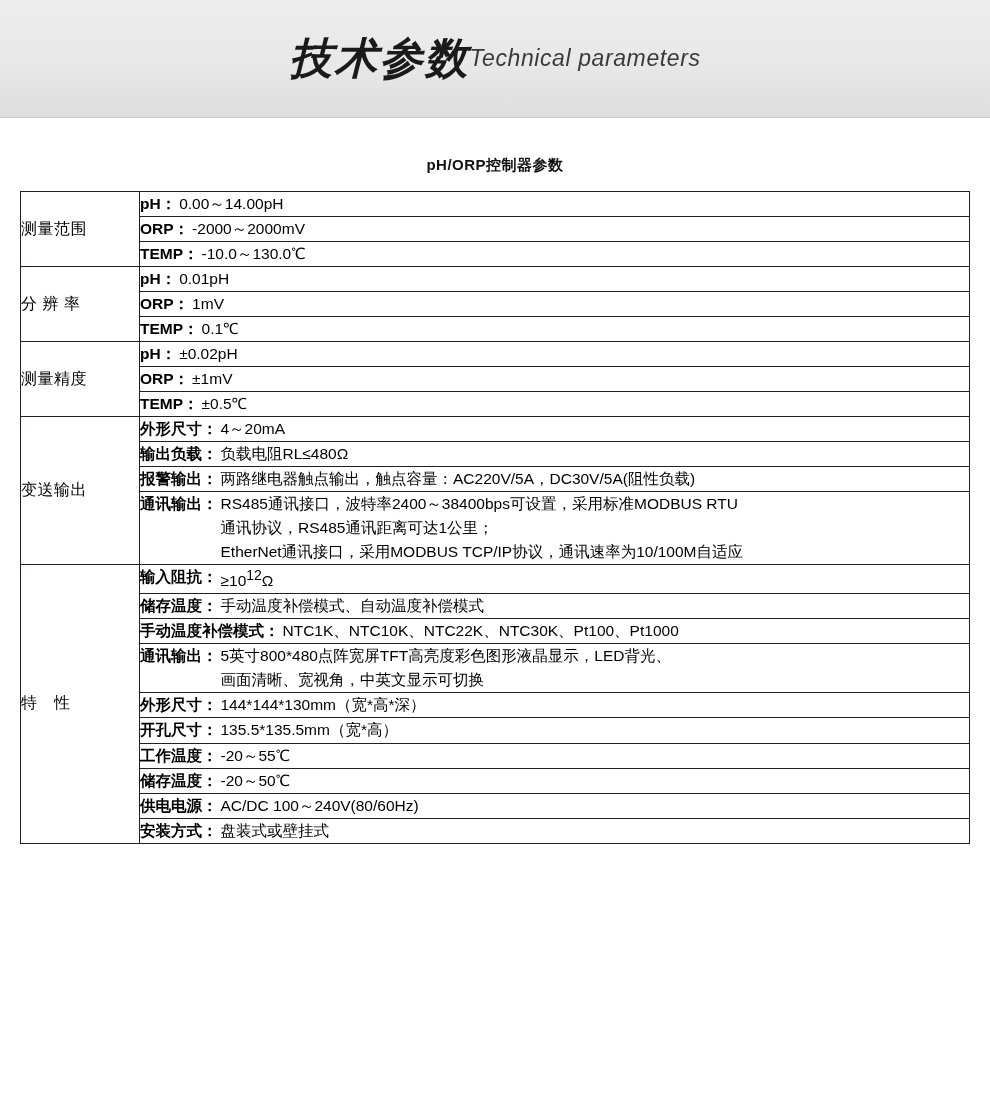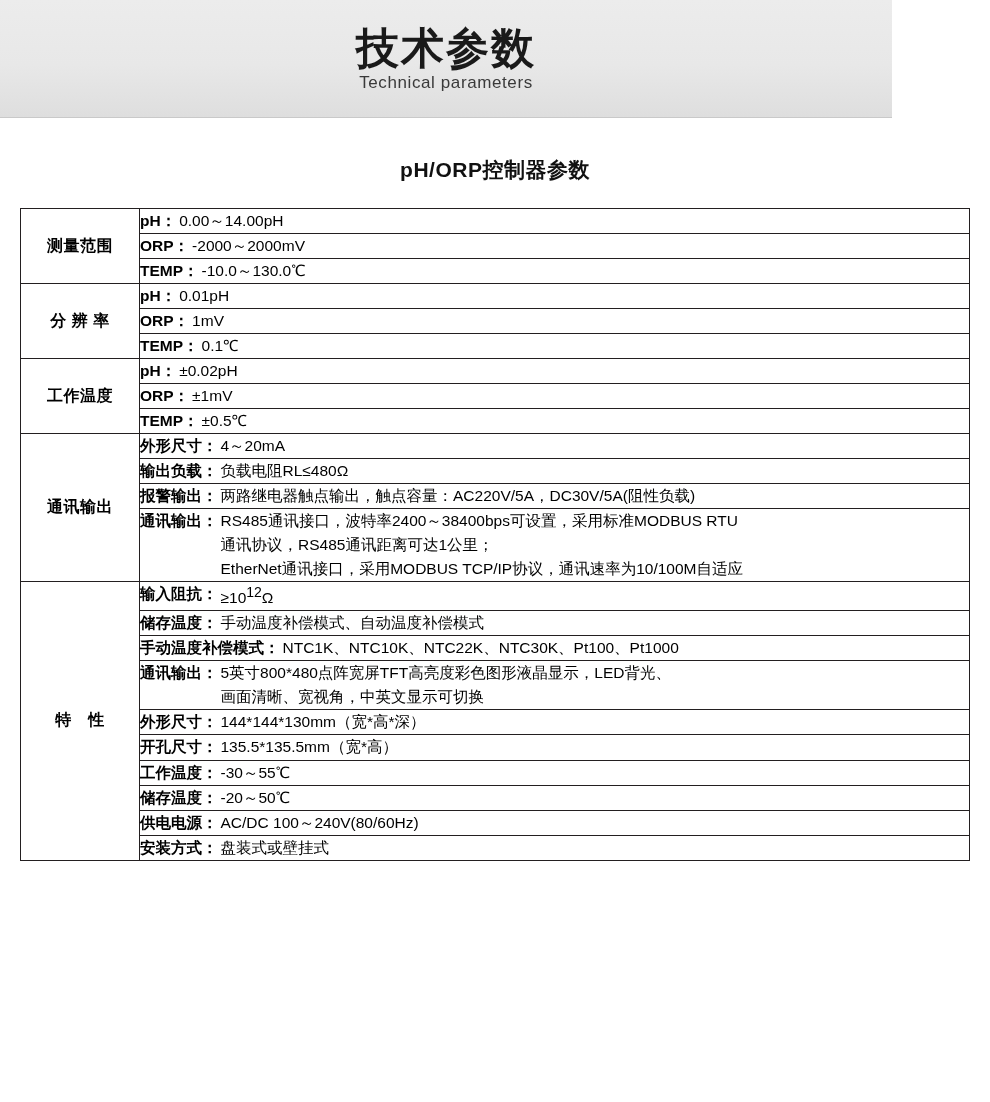--- a/index.html
+++ b/index.html
@@ -10,52 +10,53 @@
     width: 990px;
     height: 1102px;
     background: #ffffff;
     font-family: "Liberation Sans", sans-serif;
     color: #000000;
     overflow: hidden;
   }
 
   
   .banner {
-    width: 892px;
+    width: 990px;
     height: 118px;
     background: linear-gradient(to bottom, #ececec 0%, #e8e8e8 55%, #dedede 100%);
     border-bottom: 1px solid #c9c9c9;
     box-sizing: border-box;
     display: flex;
-    flex-direction: column;
+    flex-direction: row;
     align-items: center;
     justify-content: center;
+    font-style: italic;
   }
   .banner-title {
     font-size: 43px;
     font-weight: bold;
     letter-spacing: 2px;
     color: #1a1a1a;
     line-height: 1.15;
   }
   .banner-sub {
-    font-size: 17px;
+    font-size: 23px;
     color: #3a3a3a;
     letter-spacing: 0.6px;
     margin-top: 0;
   }
 
   
   .section-title {
     text-align: center;
-    font-size: 21px;
+    font-size: 15px;
     font-weight: bold;
     color: #111;
     margin-top: 38px;
-    margin-bottom: 24px;
+    margin-bottom: 16px;
     letter-spacing: 0.5px;
   }
 
   
   .table-wrap {
     width: 950px;
     margin: 0 auto;
   }
   table.spec {
     width: 100%;
@@ -65,22 +66,22 @@
   }
   table.spec, table.spec td {
     border: 1px solid #231f20;
   }
   table.spec td {
     padding: 0;
     vertical-align: middle;
   }
   td.cat {
     width: 118px;
-    text-align: center;
-    font-weight: bold;
+    text-align: left;
+    font-weight: normal;
     font-size: 16px;
     vertical-align: middle;
     letter-spacing: 0.5px;
   }
   td.val {
     padding: 6px 0 6px 10px;
     border-left: 1px solid #231f20;
     line-height: 1.55;
   }
   .row-inner {
@@ -161,21 +162,21 @@
         </tr>
         <tr>
           <td class="val">
             <div class="row-inner">
               <span class="lbl">TEMP：</span>
               <span class="txt"><span>0.1℃</span></span>
             </div>
           </td>
         </tr>
         <tr>
-          <td class="cat" rowspan="3">工作温度</td>
+          <td class="cat" rowspan="3">测量精度</td>
           <td class="val">
             <div class="row-inner">
               <span class="lbl">pH：</span>
               <span class="txt"><span>±0.02pH</span></span>
             </div>
           </td>
         </tr>
         <tr>
           <td class="val">
             <div class="row-inner">
@@ -186,21 +187,21 @@
         </tr>
         <tr>
           <td class="val">
             <div class="row-inner">
               <span class="lbl">TEMP：</span>
               <span class="txt"><span>±0.5℃</span></span>
             </div>
           </td>
         </tr>
         <tr>
-          <td class="cat" rowspan="4">通讯输出</td>
+          <td class="cat" rowspan="4">变送输出</td>
           <td class="val">
             <div class="row-inner">
               <span class="lbl">外形尺寸：</span>
               <span class="txt"><span>4～20mA</span></span>
             </div>
           </td>
         </tr>
         <tr>
           <td class="val">
             <div class="row-inner">
@@ -271,21 +272,21 @@
             <div class="row-inner">
               <span class="lbl">开孔尺寸：</span>
               <span class="txt"><span>135.5*135.5mm（宽*高）</span></span>
             </div>
           </td>
         </tr>
         <tr>
           <td class="val">
             <div class="row-inner">
               <span class="lbl">工作温度：</span>
-              <span class="txt"><span>-30～55℃</span></span>
+              <span class="txt"><span>-20～55℃</span></span>
             </div>
           </td>
         </tr>
         <tr>
           <td class="val">
             <div class="row-inner">
               <span class="lbl">储存温度：</span>
               <span class="txt"><span>-20～50℃</span></span>
             </div>
           </td>

